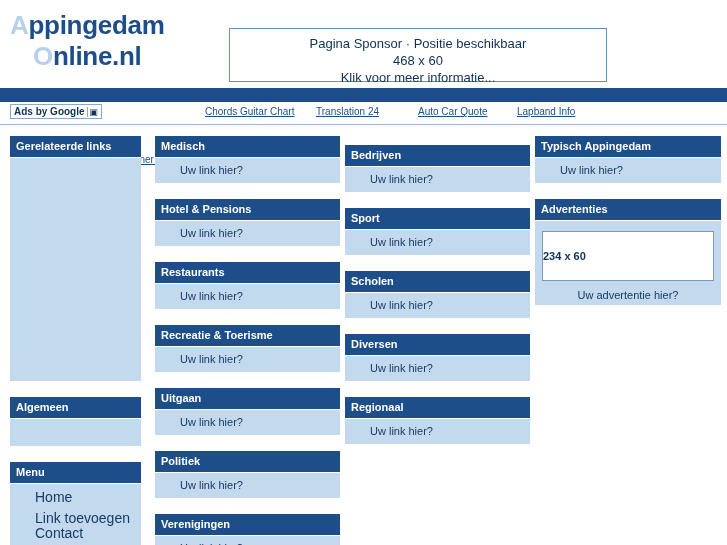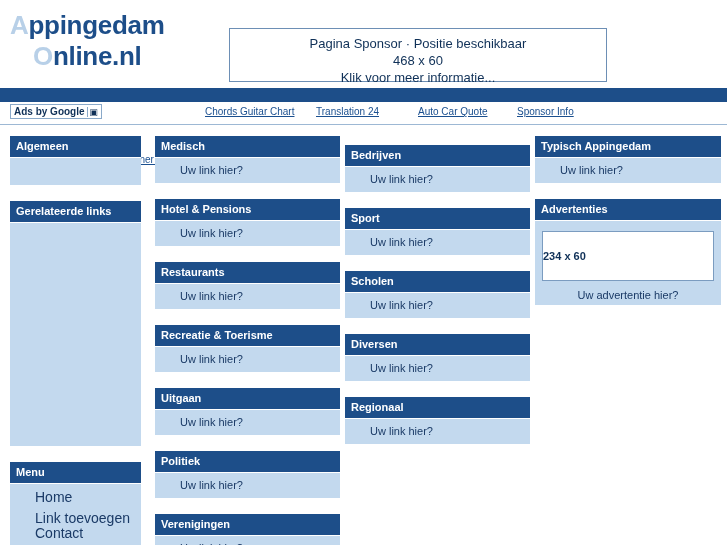--- a/index.html
+++ b/index.html
@@ -199,35 +199,35 @@
 </div>
 
 <div class="adsbar">
   <div class="ads-by-google">
     <span>Ads by Google</span><span class="glyph">▣</span>
   </div>
   <a class="ad-link l1">Homeowner Ins Rates</a>
   <a class="ad-link l2">Chords Guitar Chart</a>
   <a class="ad-link l3">Translation 24</a>
   <a class="ad-link l4">Auto Car Quote</a>
-  <a class="ad-link l5">Sponsor Info</a>
+  <a class="ad-link l5">Lapband Info</a>
 </div>
 
 <div class="content">
 
   <div class="col-left">
+
+    <div class="panel">
+      <div class="panel-head">Gerelateerde links</div>
+      <div class="panel-body tall-body"></div>
+    </div>
 
     <div class="panel">
       <div class="panel-head">Algemeen</div>
       <div class="panel-body algemeen-body"></div>
-    </div>
-
-    <div class="panel">
-      <div class="panel-head">Gerelateerde links</div>
-      <div class="panel-body tall-body"></div>
     </div>
 
     <div class="panel">
       <div class="panel-head">Menu</div>
       <div class="panel-body menu-body">
         <a class="menu-item">Home</a>
         <div class="menu-gap"></div>
         <a class="menu-item">Link toevoegen</a>
         <a class="menu-item">Contact</a>
       </div>

